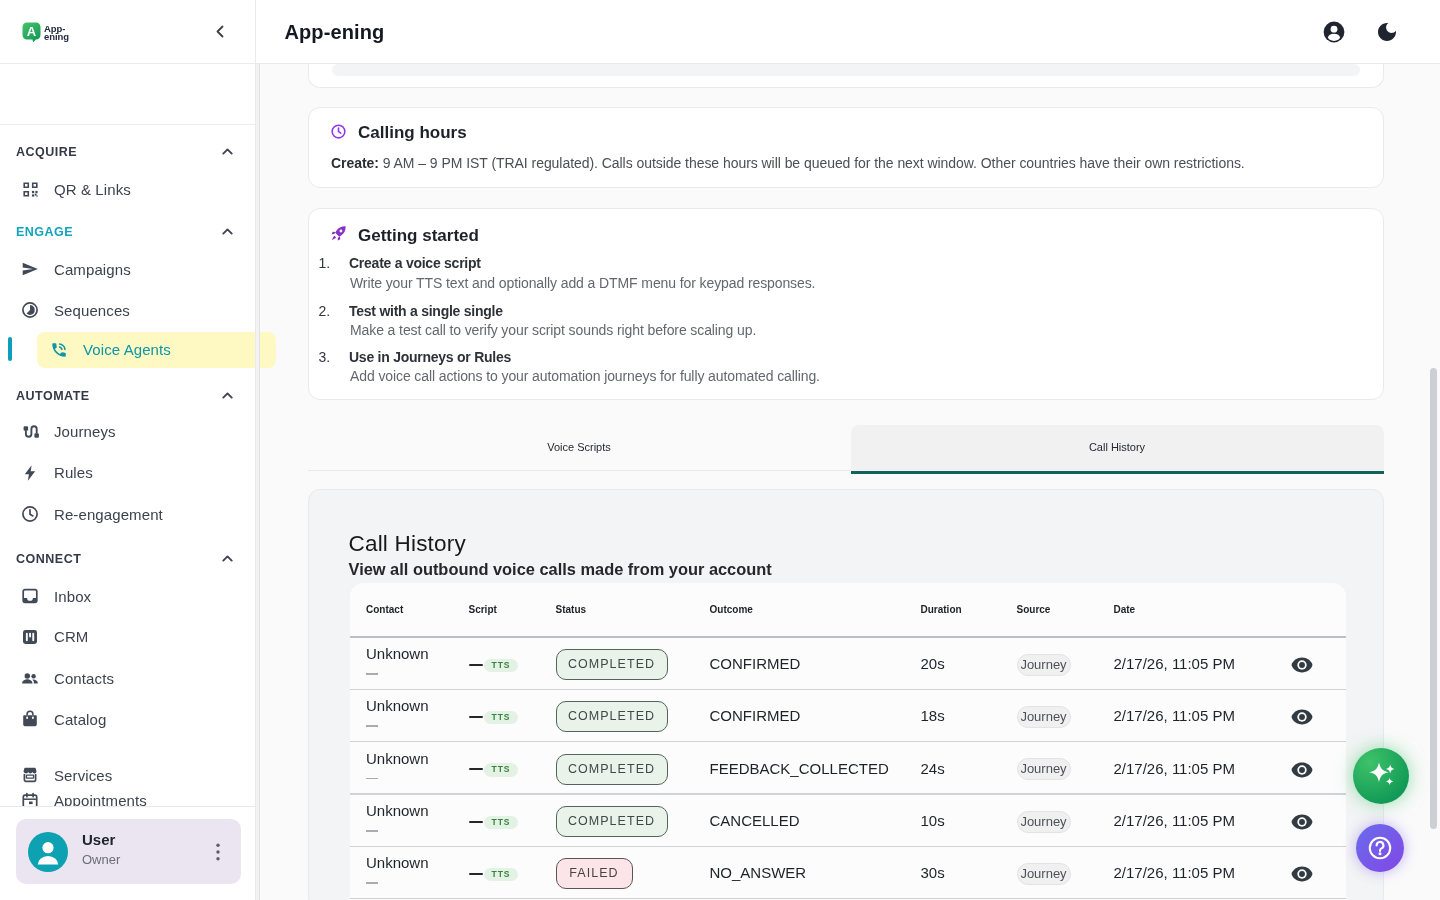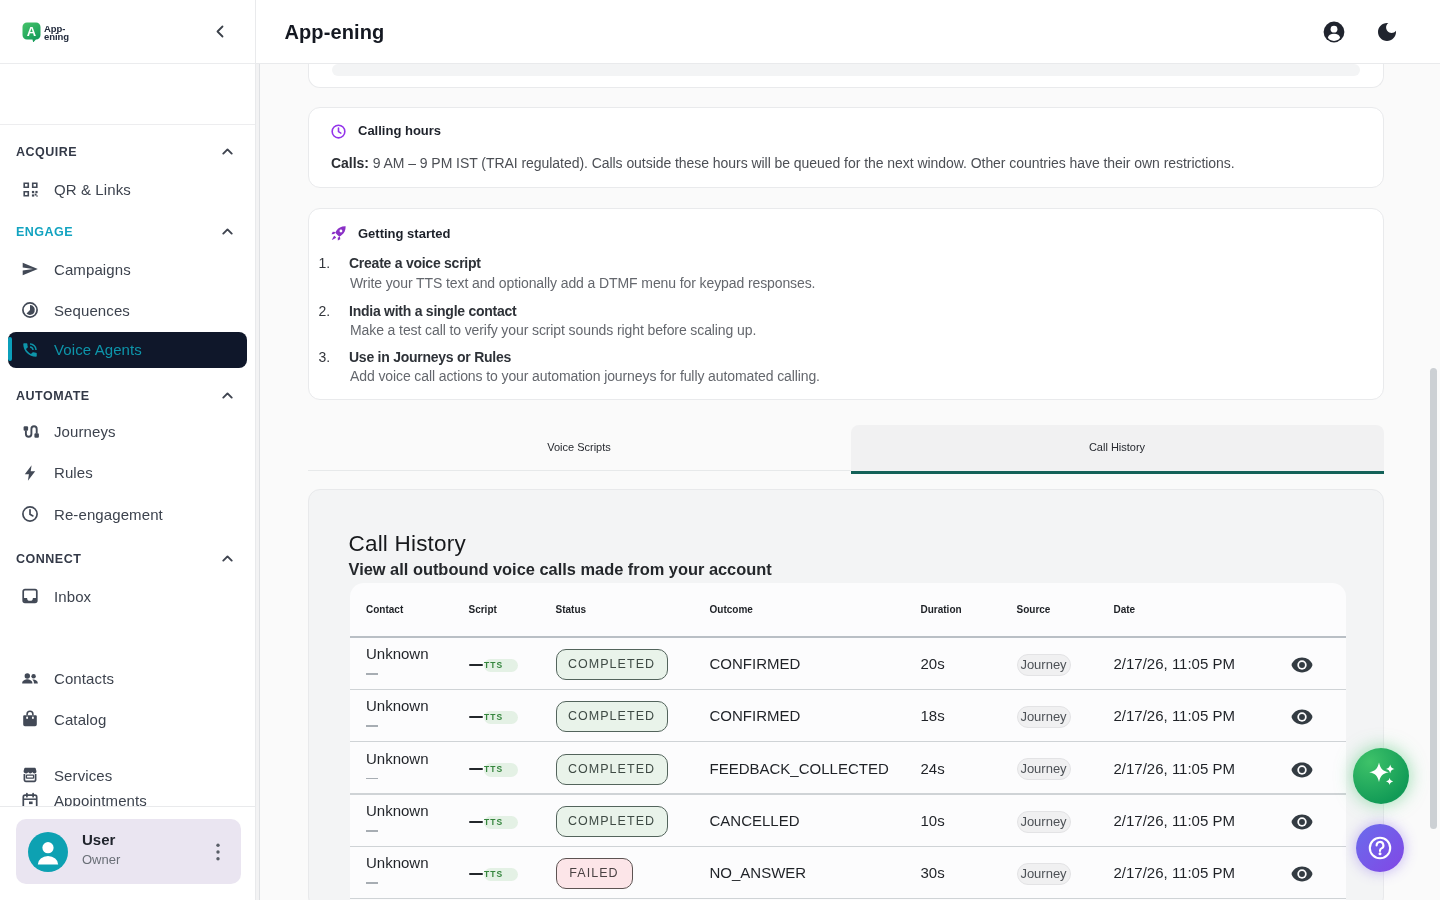--- a/index.html
+++ b/index.html
@@ -11,54 +11,54 @@
   #sb-border { position:absolute; left:255px; top:0; width:1px; height:900px; background:#e9eaec; }
   #sb-gutter { position:absolute; left:256px; top:0; width:3px; height:900px; background:#f3f3f4; }
   #sb-gutter2 { position:absolute; left:259px; top:0; width:1px; height:900px; background:#dfe1e4; }
   #sb-head { position:absolute; left:0; top:0; width:255px; height:64px; border-bottom:1px solid #ebecee; }
   .logoname { position:absolute; left:44px; top:24.5px; font-size:9.5px; font-weight:700; color:#222b3d; line-height:8.7px; letter-spacing:-0.1px;}
   #sb-collapse { position:absolute; left:212px; top:23px; }
   .nav-item { position:absolute; left:8px; width:239px; height:36px; border-radius:8px;
     display:flex; align-items:center; padding-left:13px; color:#3d434e; font-size:15px; }
   .nav-item .ni-ic { width:18px; height:18px; margin-right:15px; flex:none; display:flex; align-items:center; justify-content:center;}
   .nav-item .ni-tx { white-space:nowrap; letter-spacing:0.1px; }
-  .nav-item.active { background:#0f172a; color:#0d95aa; }
+  .nav-item.active { background:#fef9c3; color:#0d95aa;margin-left:29px; }
   .nav-sec { position:absolute; left:16px; font-size:12.5px; font-weight:700; letter-spacing:0.5px; color:#333947; }
   .nav-chev { position:absolute; left:222px; }
   .sb-div { position:absolute; left:0; width:255px; height:1px; background:#ededef; }
   #activebar { position:absolute; left:8px; top:337px; width:3.5px; height:24px; border-radius:3px; background:#0b9fbb; }
   #sb-bottom { position:absolute; left:0; top:806px; width:255px; height:94px; background:#fff; border-top:1px solid #e9eaec; }
   #usercard { position:absolute; left:16px; top:12px; width:225px; height:65px; border-radius:10px; background:#eae5f1; }
   #avatar { position:absolute; left:12px; top:12.5px; width:40px; height:40px; border-radius:50%; background:#0da1b2; }
   
   #topbar { position:absolute; left:256px; top:0; width:1184px; height:64px; background:#fff; border-bottom:1px solid #e9eaec; }
   #tb-title { position:absolute; left:284.5px; top:20.5px; font-size:20px; font-weight:700; color:#141821; letter-spacing:0.1px;}
   
   .card { position:absolute; left:308px; width:1076px; background:#fff; border:1px solid #e9eaec; border-radius:12px; }
-  .cardtitle { position:absolute; font-size:13px; font-weight:700; color:#1d212a;text-align:right; }
+  .cardtitle { position:absolute; font-size:17px; font-weight:700; color:#1d212a;text-align:right; }
   
   #tab-active { position:absolute; left:851px; top:425px; width:533px; height:46px; background:#f1f1f2; border-radius:8px 8px 0 0; }
   .tablabel { position:absolute; top:441px; font-size:11px; font-weight:500; color:#26292f; width:300px; text-align:center; }
   #tab-underline { position:absolute; left:851px; top:470.5px; width:533px; height:3.5px; background:#136158; }
   #tab-line { position:absolute; left:308px; top:470px; width:543px; height:1px; background:#e7e9ea; }
   
   #bigcard { position:absolute; left:308px; top:489px; width:1076px; height:420px; background:#f3f4f5; border:1px solid #e8e9eb; border-radius:12px; }
   #ch-h1 { position:absolute; left:348.5px; top:531px; font-size:22.5px; font-weight:500; color:#17191c; letter-spacing:0.2px;}
   #ch-sub { position:absolute; left:348.5px; top:560px; font-size:16.4px; font-weight:700; color:#24272b; }
   #tablewrap { position:absolute; left:40.5px; top:92.5px; width:996px; height:328px; background:#fcfcfd; border-radius:14px 14px 0 0; }
   .th { position:absolute; top:0; height:53.5px; line-height:53.5px; font-size:10px; font-weight:700; color:#1d2025; }
   #thead-line { position:absolute; left:0; top:53.5px; width:996px; height:1.5px; background:#b9bfc5; }
   .row { position:absolute; left:0; width:996px; height:52.35px; }
   .row .rline { position:absolute; left:0; bottom:0; width:996px; height:1.3px; background:#cfd3d6; }
   .cell { position:absolute; font-size:15px; color:#1f2227; }
   .unk { top:7.5px; }
   .unkdash { position:absolute; top:35.5px; width:12px; height:1.8px; background:#a7adb3; }
   .scrdash { position:absolute; top:26px; width:14.5px; height:2.1px; background:#23272b; border-radius:1px;}
   .ttspill { position:absolute; left:134.5px; top:21px; width:34px; height:13.5px; border-radius:7px; background:#e4f1e5;
-     font-size:8.5px; font-weight:700; color:#35853d; letter-spacing:1px; text-align:left; line-height:13.5px;}
+     font-size:8.5px; font-weight:700; color:#35853d; letter-spacing:1px; text-align:center; line-height:13.5px;}
   .stpill { position:absolute; left:206px; top:11.5px; height:31px; border:1.2px solid #53645c; border-radius:10px;
      background:#e9f3ea; font-size:12.5px; color:#3e4a44; letter-spacing:1.05px; line-height:28.8px; text-align:center;}
   .stpill.failed { border-color:#5d5352; background:#fce5e8; color:#4a4243; }
   .srcpill { position:absolute; left:667px; top:16px; width:54px; height:22px; border-radius:11px; background:#f0f0f1;
      border:1px solid #e3e3e5; font-size:13px; color:#4e5257; text-align:center; line-height:20px;}
   .eye { position:absolute; left:941px; top:19.5px; }
   
   #fab1 { position:absolute; left:1352.5px; top:748px; width:56px; height:56px; border-radius:50%;
      background:radial-gradient(circle at 30% 25%, #3ec269, #119a56 75%); box-shadow:0 0 18px rgba(62,194,105,0.55); }
   #fab2 { position:absolute; left:1356px; top:824px; width:48px; height:48px; border-radius:50%;
@@ -176,20 +176,31 @@
     </svg>
   <div class="nav-item" style="top:578px">
     <span class="ni-ic">
         <svg width="18" height="18" viewBox="0 0 18 18">
       <rect x="2.2" y="2.6" width="13.6" height="12.8" rx="1.8" fill="none" stroke="#424956" stroke-width="1.7"></rect>
       <path d="M3 10.9 h3.1 a2.9 2.9 0 0 0 5.8 0 h3.1 v2.9 a1.6 1.6 0 0 1 -1.6 1.6 h-8.8 a1.6 1.6 0 0 1 -1.6 -1.6 z" fill="#424956"></path>
     </svg>
       </span>
       <span class="ni-tx">Inbox</span>
   </div>
+  <div class="nav-item" style="top:618.5px">
+    <span class="ni-ic">
+        <svg width="18" height="18" viewBox="0 0 18 18">
+      <rect x="2" y="2" width="14" height="14" rx="2.4" fill="#424956"></rect>
+      <rect x="4.9" y="4.8" width="1.9" height="8.4" rx="0.95" fill="#fff"></rect>
+      <rect x="8.1" y="4.8" width="1.9" height="4.6" rx="0.95" fill="#fff"></rect>
+      <rect x="11.3" y="4.8" width="1.9" height="8.4" rx="0.95" fill="#fff"></rect>
+    </svg>
+      </span>
+      <span class="ni-tx">CRM</span>
+  </div>
   <div class="nav-item" style="top:660px">
     <span class="ni-ic">
         <svg width="18" height="18" viewBox="0 0 18 18" fill="#424956">
       <circle cx="6.3" cy="7" r="2.7"></circle>
       <circle cx="12.6" cy="7.3" r="2.2"></circle>
       <path d="M1.2 13.9 c0-2.4 3.4-3.6 5.1-3.6 s5.1 1.2 5.1 3.6 v0.7 h-10.2 z"></path>
       <path d="M12.4 10.6 c1.9 0.15 4.4 1.1 4.4 3.3 v0.7 h-3.9 v-0.7 c0-1.4-0.6-2.5-1.6-3.3 z"></path>
     </svg>
       </span>
       <span class="ni-tx">Contacts</span>
@@ -268,37 +279,37 @@
 <div class="card" style="top:64px;height:24px;border-radius:0 0 12px 12px;border-top:none;"></div>
 <div class="abs" style="left:332px;top:64px;width:1028px;height:12px;border-radius:8px;background:#f3f4f5"></div>
 
 <div class="card" style="top:107px;height:81px;"></div>
 <svg class="abs" style="left:331px;top:123.5px" width="15" height="15" viewBox="0 0 18 18">
   <circle cx="9" cy="9" r="7.6" fill="none" stroke="#9333ea" stroke-width="1.9"></circle>
   <path d="M9 4.8 V9.2 L11.8 10.9" fill="none" stroke="#9333ea" stroke-width="1.9" stroke-linecap="round"></path>
 </svg>
 <div class="cardtitle" style="left:358px;top:123px;font-weight:600;">Calling hours</div>
 <div class="abs" style="left:331px;top:154.5px;font-size:14px;letter-spacing:-0.05px;color:#4c4f55">
-  <b style="color:#2b2e33">Calls:</b> 9 AM – 9 PM IST (TRAI regulated). Calls outside these hours will be queued for the next window. Other countries have their own restrictions.
+  <b style="color:#2b2e33">Create:</b> 9 AM – 9 PM IST (TRAI regulated). Calls outside these hours will be queued for the next window. Other countries have their own restrictions.
 </div>
 
 <div class="card" style="top:208px;height:192px;"></div>
 <svg class="abs" style="left:331px;top:226px" width="15" height="15" viewBox="0 0 16 16">
   <path d="M15.6 0.3 C11.4 0.1 7.7 1.9 5.7 5.1 L4.5 7.1 L8.8 11.4 L10.8 10.2 C14 8.2 15.8 4.5 15.6 0.3 Z" fill="#8a30c6"></path>
   <circle cx="10.6" cy="5.3" r="1.5" fill="#fff"></circle>
   <path d="M4.8 6.5 L1.9 6.1 L0.5 8.7 L3.5 8.6 Z" fill="#8a30c6"></path>
   <path d="M9.5 11.1 L9.9 14 L7.3 15.4 L7.2 12.4 Z" fill="#8a30c6"></path>
   <path d="M3.6 10.4 C2.4 11 2 13.1 0.8 15 C2.7 13.8 4.8 13.4 5.4 12.2 L4.5 11.3 Z" fill="#8a30c6"></path>
 </svg>
 <div class="cardtitle" style="left:358px;top:226px;font-weight:600;">Getting started</div>
 <div class="abs" style="left:318.5px;top:255px;font-size:14px;color:#33363c">1.</div>
 <div class="abs" style="left:349px;top:255px;font-size:14px;letter-spacing:-0.25px;font-weight:700;color:#2e3238">Create a voice script</div>
 <div class="abs" style="left:350px;top:275px;font-size:14px;letter-spacing:-0.1px;color:#64676d">Write your TTS text and optionally add a DTMF menu for keypad responses.</div>
 <div class="abs" style="left:318.5px;top:302.5px;font-size:14px;color:#33363c">2.</div>
-<div class="abs" style="left:349px;top:302.5px;font-size:14px;letter-spacing:-0.25px;font-weight:700;color:#2e3238">India with a single contact</div>
+<div class="abs" style="left:349px;top:302.5px;font-size:14px;letter-spacing:-0.25px;font-weight:700;color:#2e3238">Test with a single single</div>
 <div class="abs" style="left:350px;top:321.5px;font-size:14px;letter-spacing:-0.1px;color:#64676d">Make a test call to verify your script sounds right before scaling up.</div>
 <div class="abs" style="left:318.5px;top:348.5px;font-size:14px;color:#33363c">3.</div>
 <div class="abs" style="left:349px;top:348.5px;font-size:14px;letter-spacing:-0.25px;font-weight:700;color:#2e3238">Use in Journeys or Rules</div>
 <div class="abs" style="left:350px;top:367.5px;font-size:14px;letter-spacing:-0.1px;color:#64676d">Add voice call actions to your automation journeys for fully automated calling.</div>
 
 <div id="tab-active"></div>
 <div class="tablabel" style="left:429px;">Voice Scripts</div>
 <div class="tablabel" style="left:967px;">Call History</div>
 <div id="tab-line"></div>
 <div id="tab-underline"></div>

